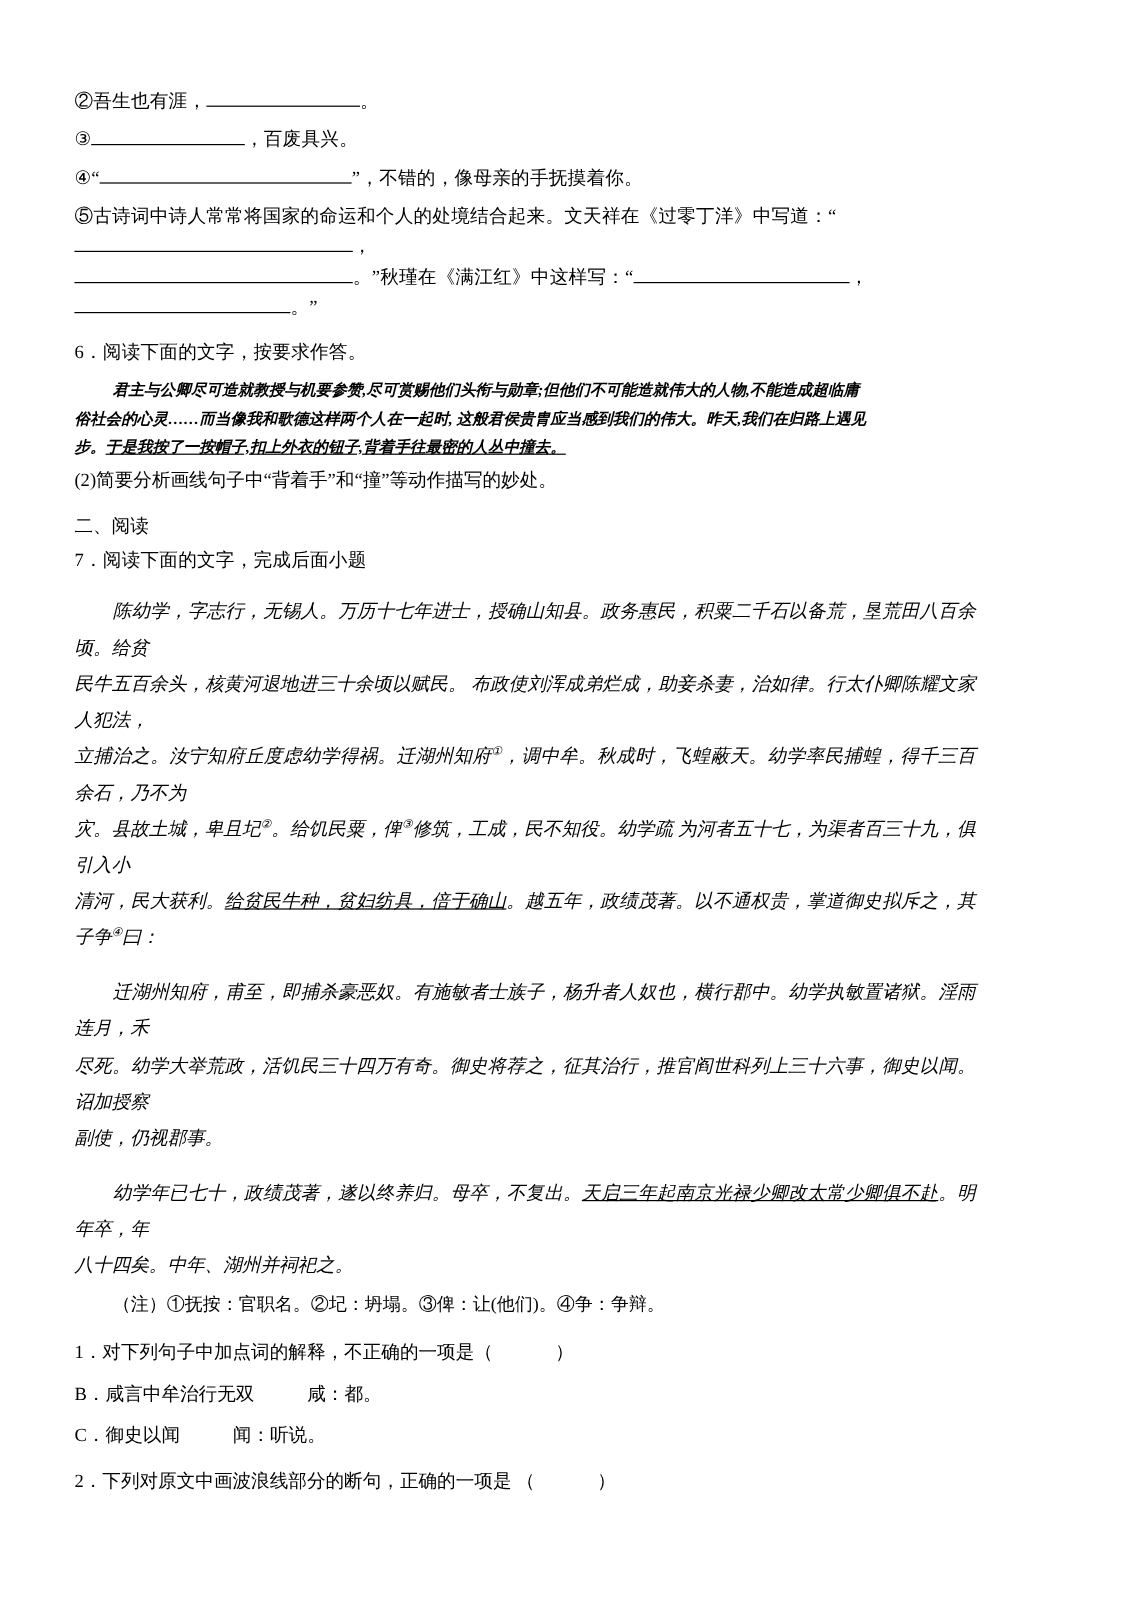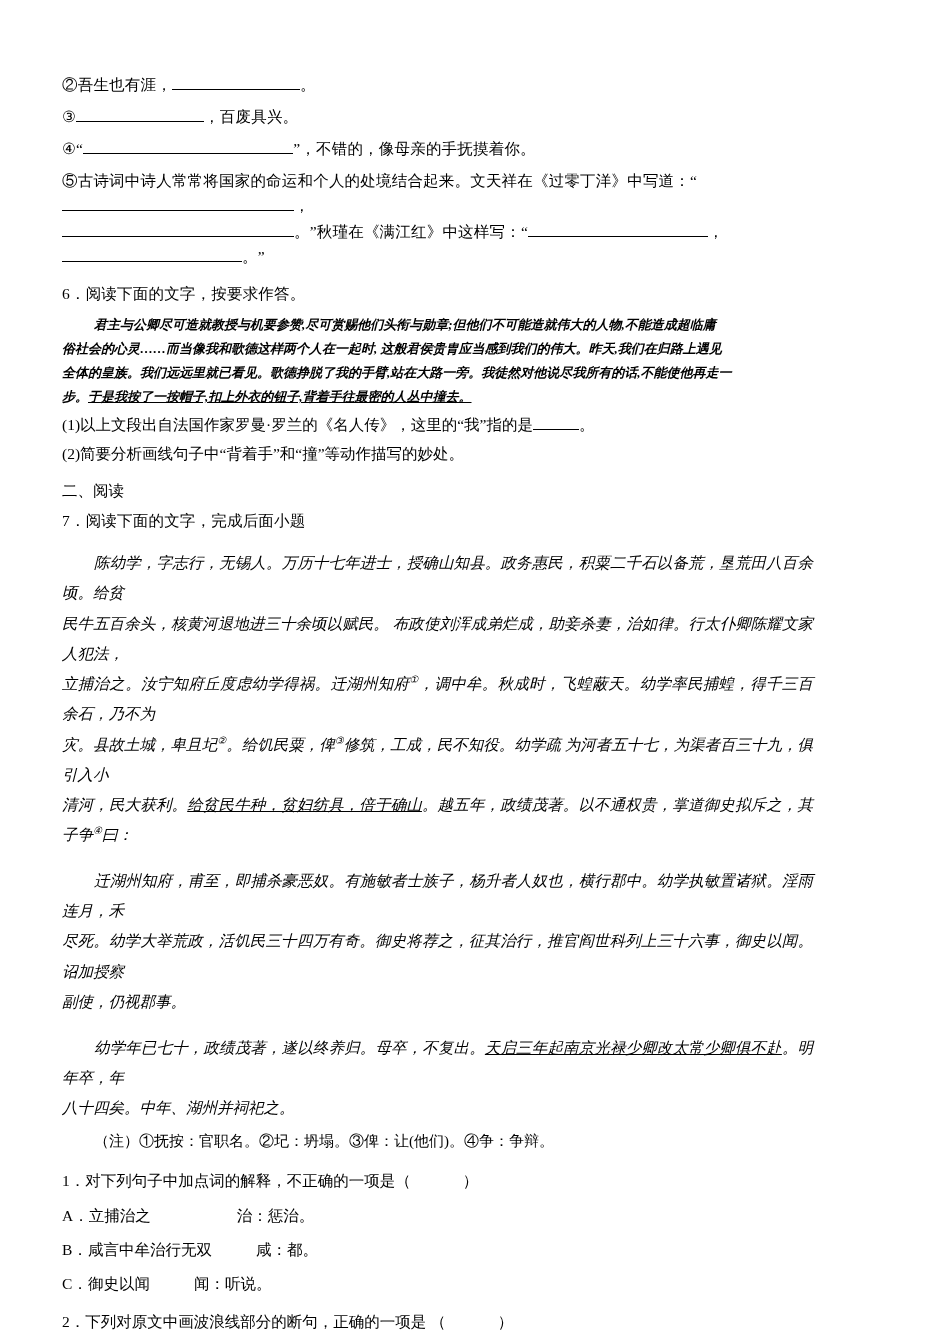--- a/index.html
+++ b/index.html
@@ -115,26 +115,22 @@
     <span>⑤</span><span>古诗词中诗人常常将国家的命运和个人的处境结合起来。文天祥在《过零丁洋》中写道：“</span><span class="fill fill-xxl"></span><span>，</span><br>
     <span class="fill fill-xxl"></span><span>。”秋瑾在《满江红》中这样写：“</span><span class="fill fill-lg"></span><span>，</span><span class="fill fill-lg"></span><span>。”</span>
   </p>
 
   <p class="line q-num">
     <span>6．</span><span>阅读下面的文字，按要求作答。</span>
   </p>
 
   <p class="passage-bold indent2"><span>君主与公卿尽可造就教授与机要参赞,尽可赏赐他们头衔与勋章;但他们不可能造就伟大的人物,不能造成超临庸</span></p>
   <p class="passage-bold"><span>俗社会的心灵……而当像我和歌德这样两个人在一起时, 这般君侯贵胄应当感到我们的伟大。昨天,我们在归路上遇见</span></p>
-  <p class="passage-bold"><span>全体的皇族。我们远远里就已看见。歌德挣脱了我的手臂,站在大路一旁。我徒然对他说尽我所有的话,不能使他再走一</span></p>
   <p class="passage-bold"><span>步。</span><span class="u">于是我按了一按帽子,扣上外衣的钮子,背着手往最密的人丛中撞去。</span></p>
 
-  <p class="sub-q">
-    <span>(1)以上文段出自法国作家罗曼·罗兰的《名人传》，这里的“我”指的是</span><span class="fill fill-tiny"></span><span>。</span>
-  </p>
   <p class="sub-q">
     <span>(2)简要分析画线句子中“背着手”和“撞”等动作描写的妙处。</span>
   </p>
 
   <p class="section-head">二、阅读</p>
 
   <p class="line">
     <span>7．</span><span>阅读下面的文字，完成后面小题</span>
   </p>
 
@@ -159,23 +155,20 @@
     </p>
   </div>
 
   <p class="note-line indent2">（注）①抚按：官职名。②圮：坍塌。③俾：让(他们)。④争：争辩。</p>
 
   <p class="qline">
     <span>1．</span><span>对下列句子中加点词的解释，不正确的一项是（</span><span class="paren"></span><span>）</span>
   </p>
 
   <p class="opt">
-    <span class="lbl">A．</span><span>立捕治之</span><span class="gap"></span><span>治：惩治。</span>
-  </p>
-  <p class="opt">
     <span class="lbl">B．</span><span>咸言中牟治行无双</span><span class="gap-s"></span><span>咸：都。</span>
   </p>
   <p class="opt">
     <span class="lbl">C．</span><span>御史以闻</span><span class="gap-s"></span><span>闻：听说。</span>
   </p>
 
   <p class="qline">
     <span>2．</span><span>下列对原文中画波浪线部分的断句，正确的一项是 （</span><span class="paren"></span><span>）</span>
   </p>
 

